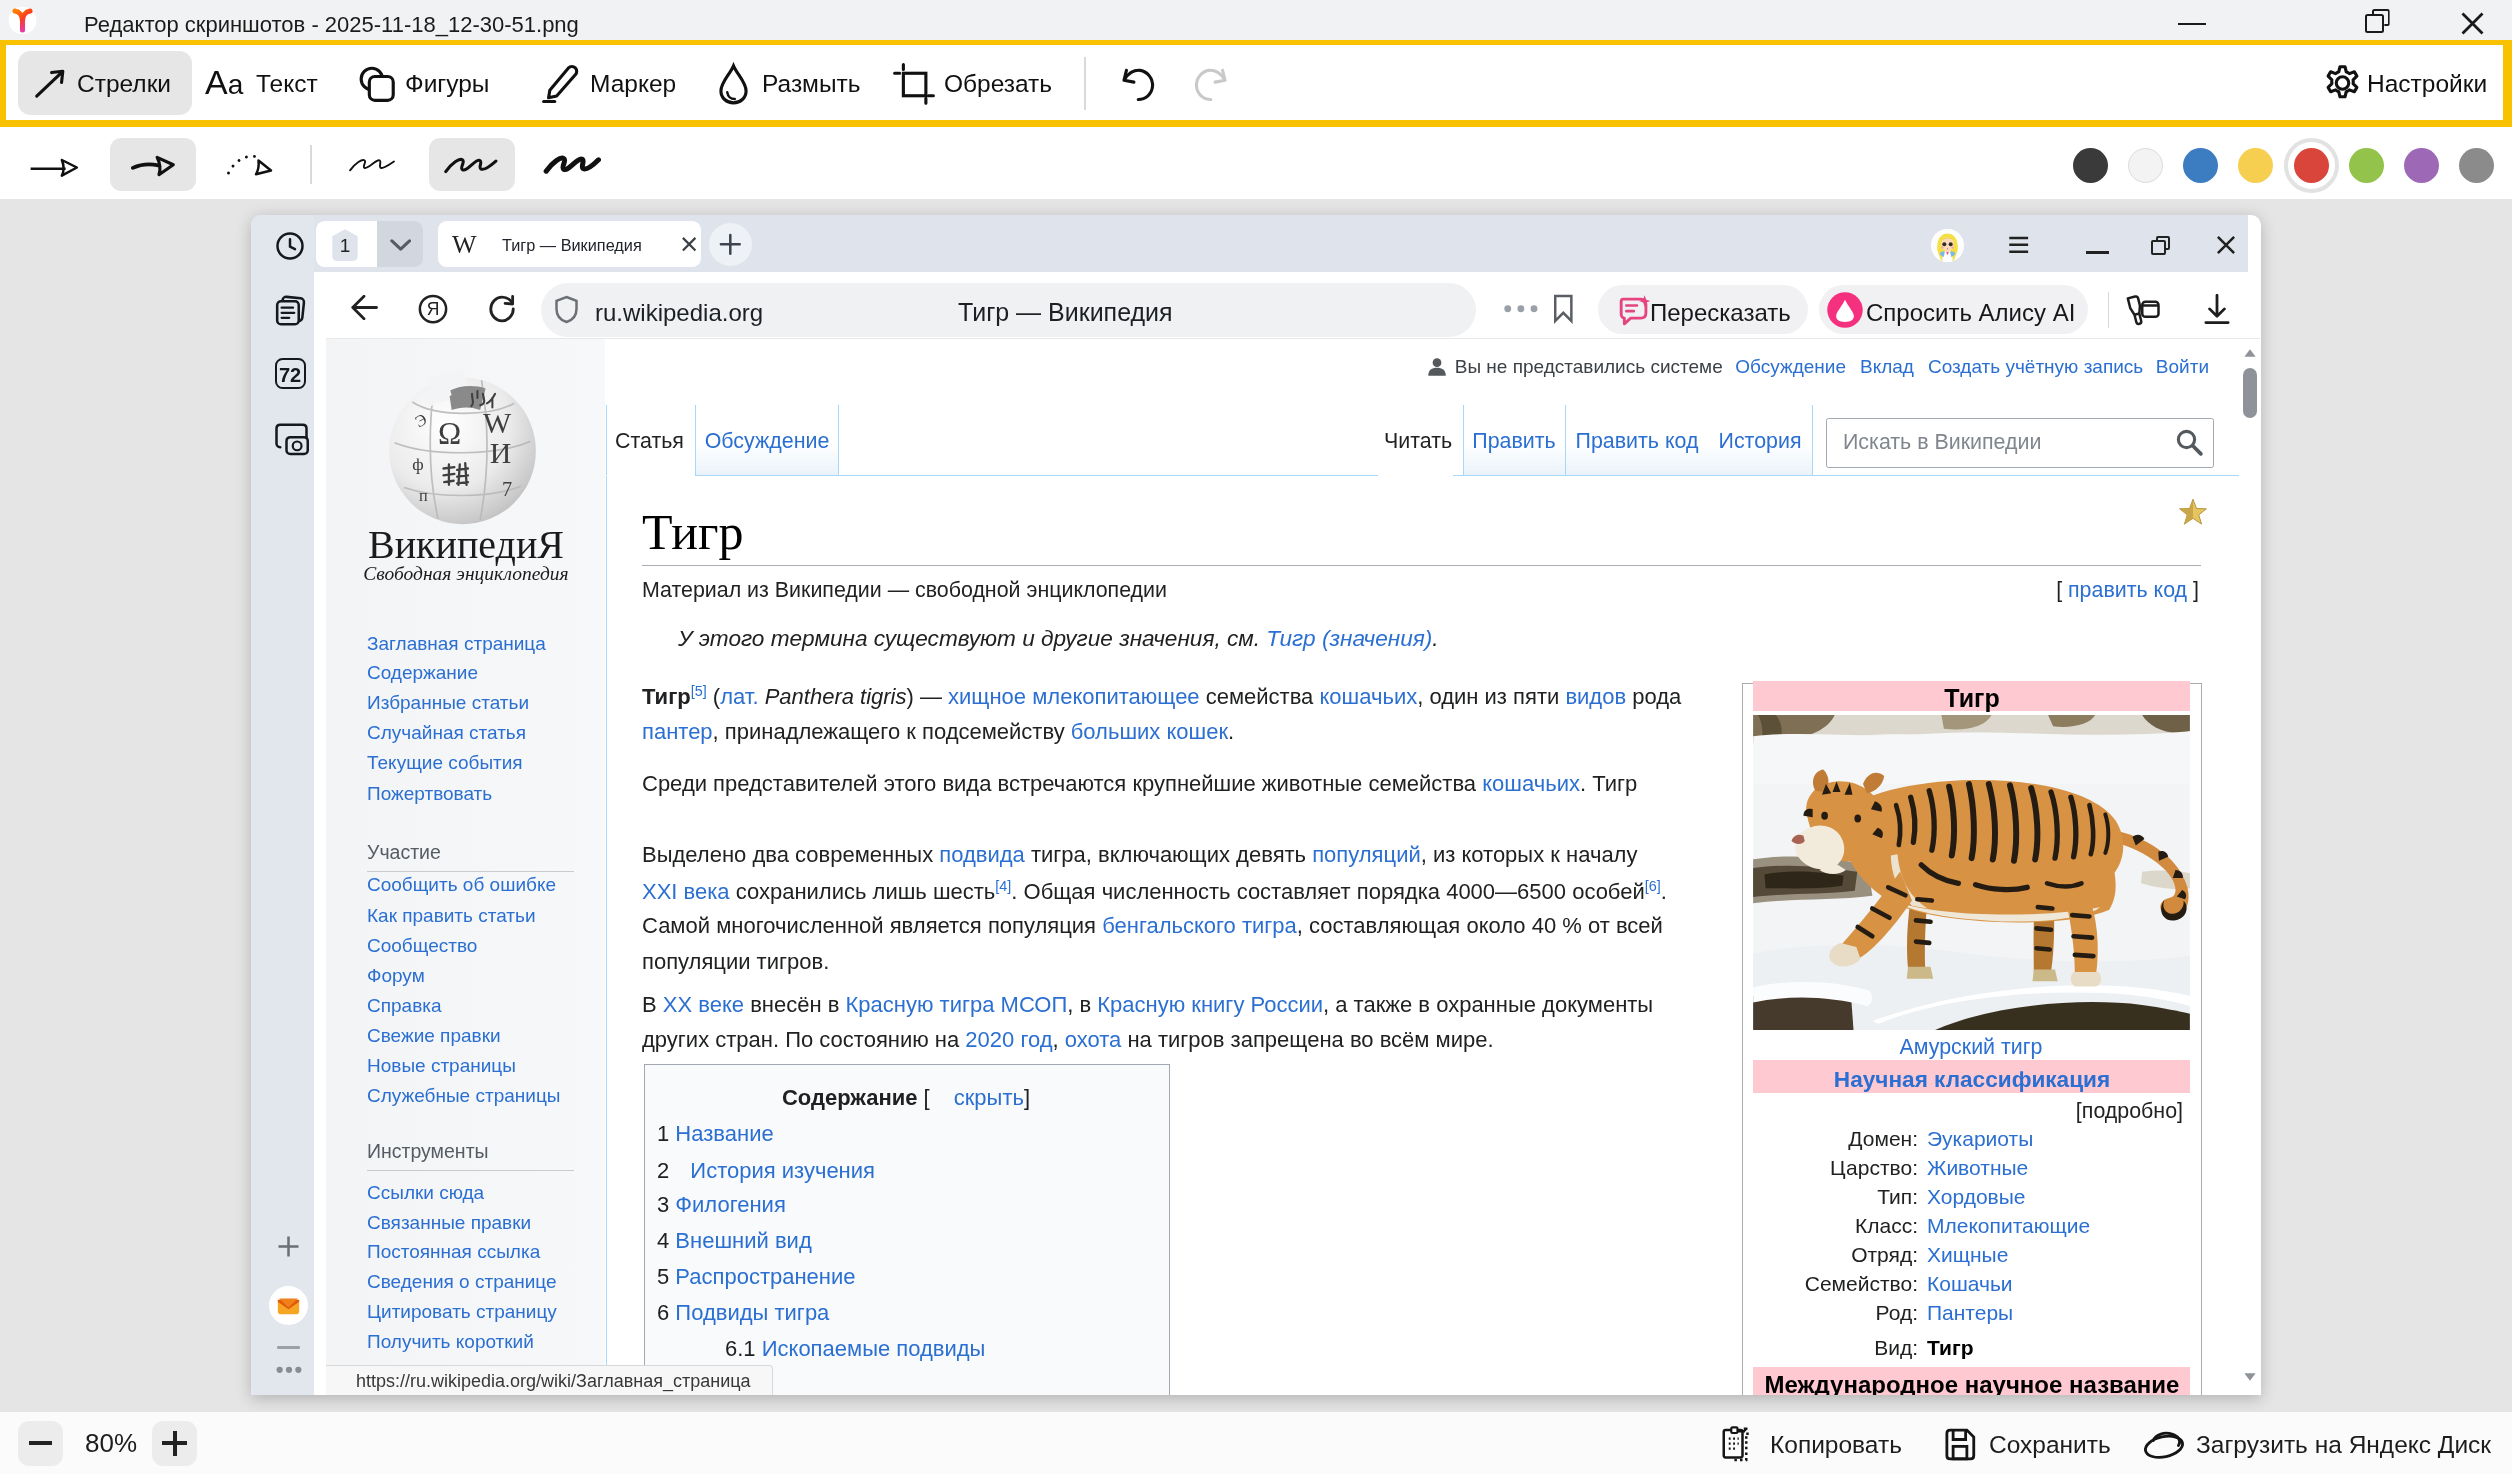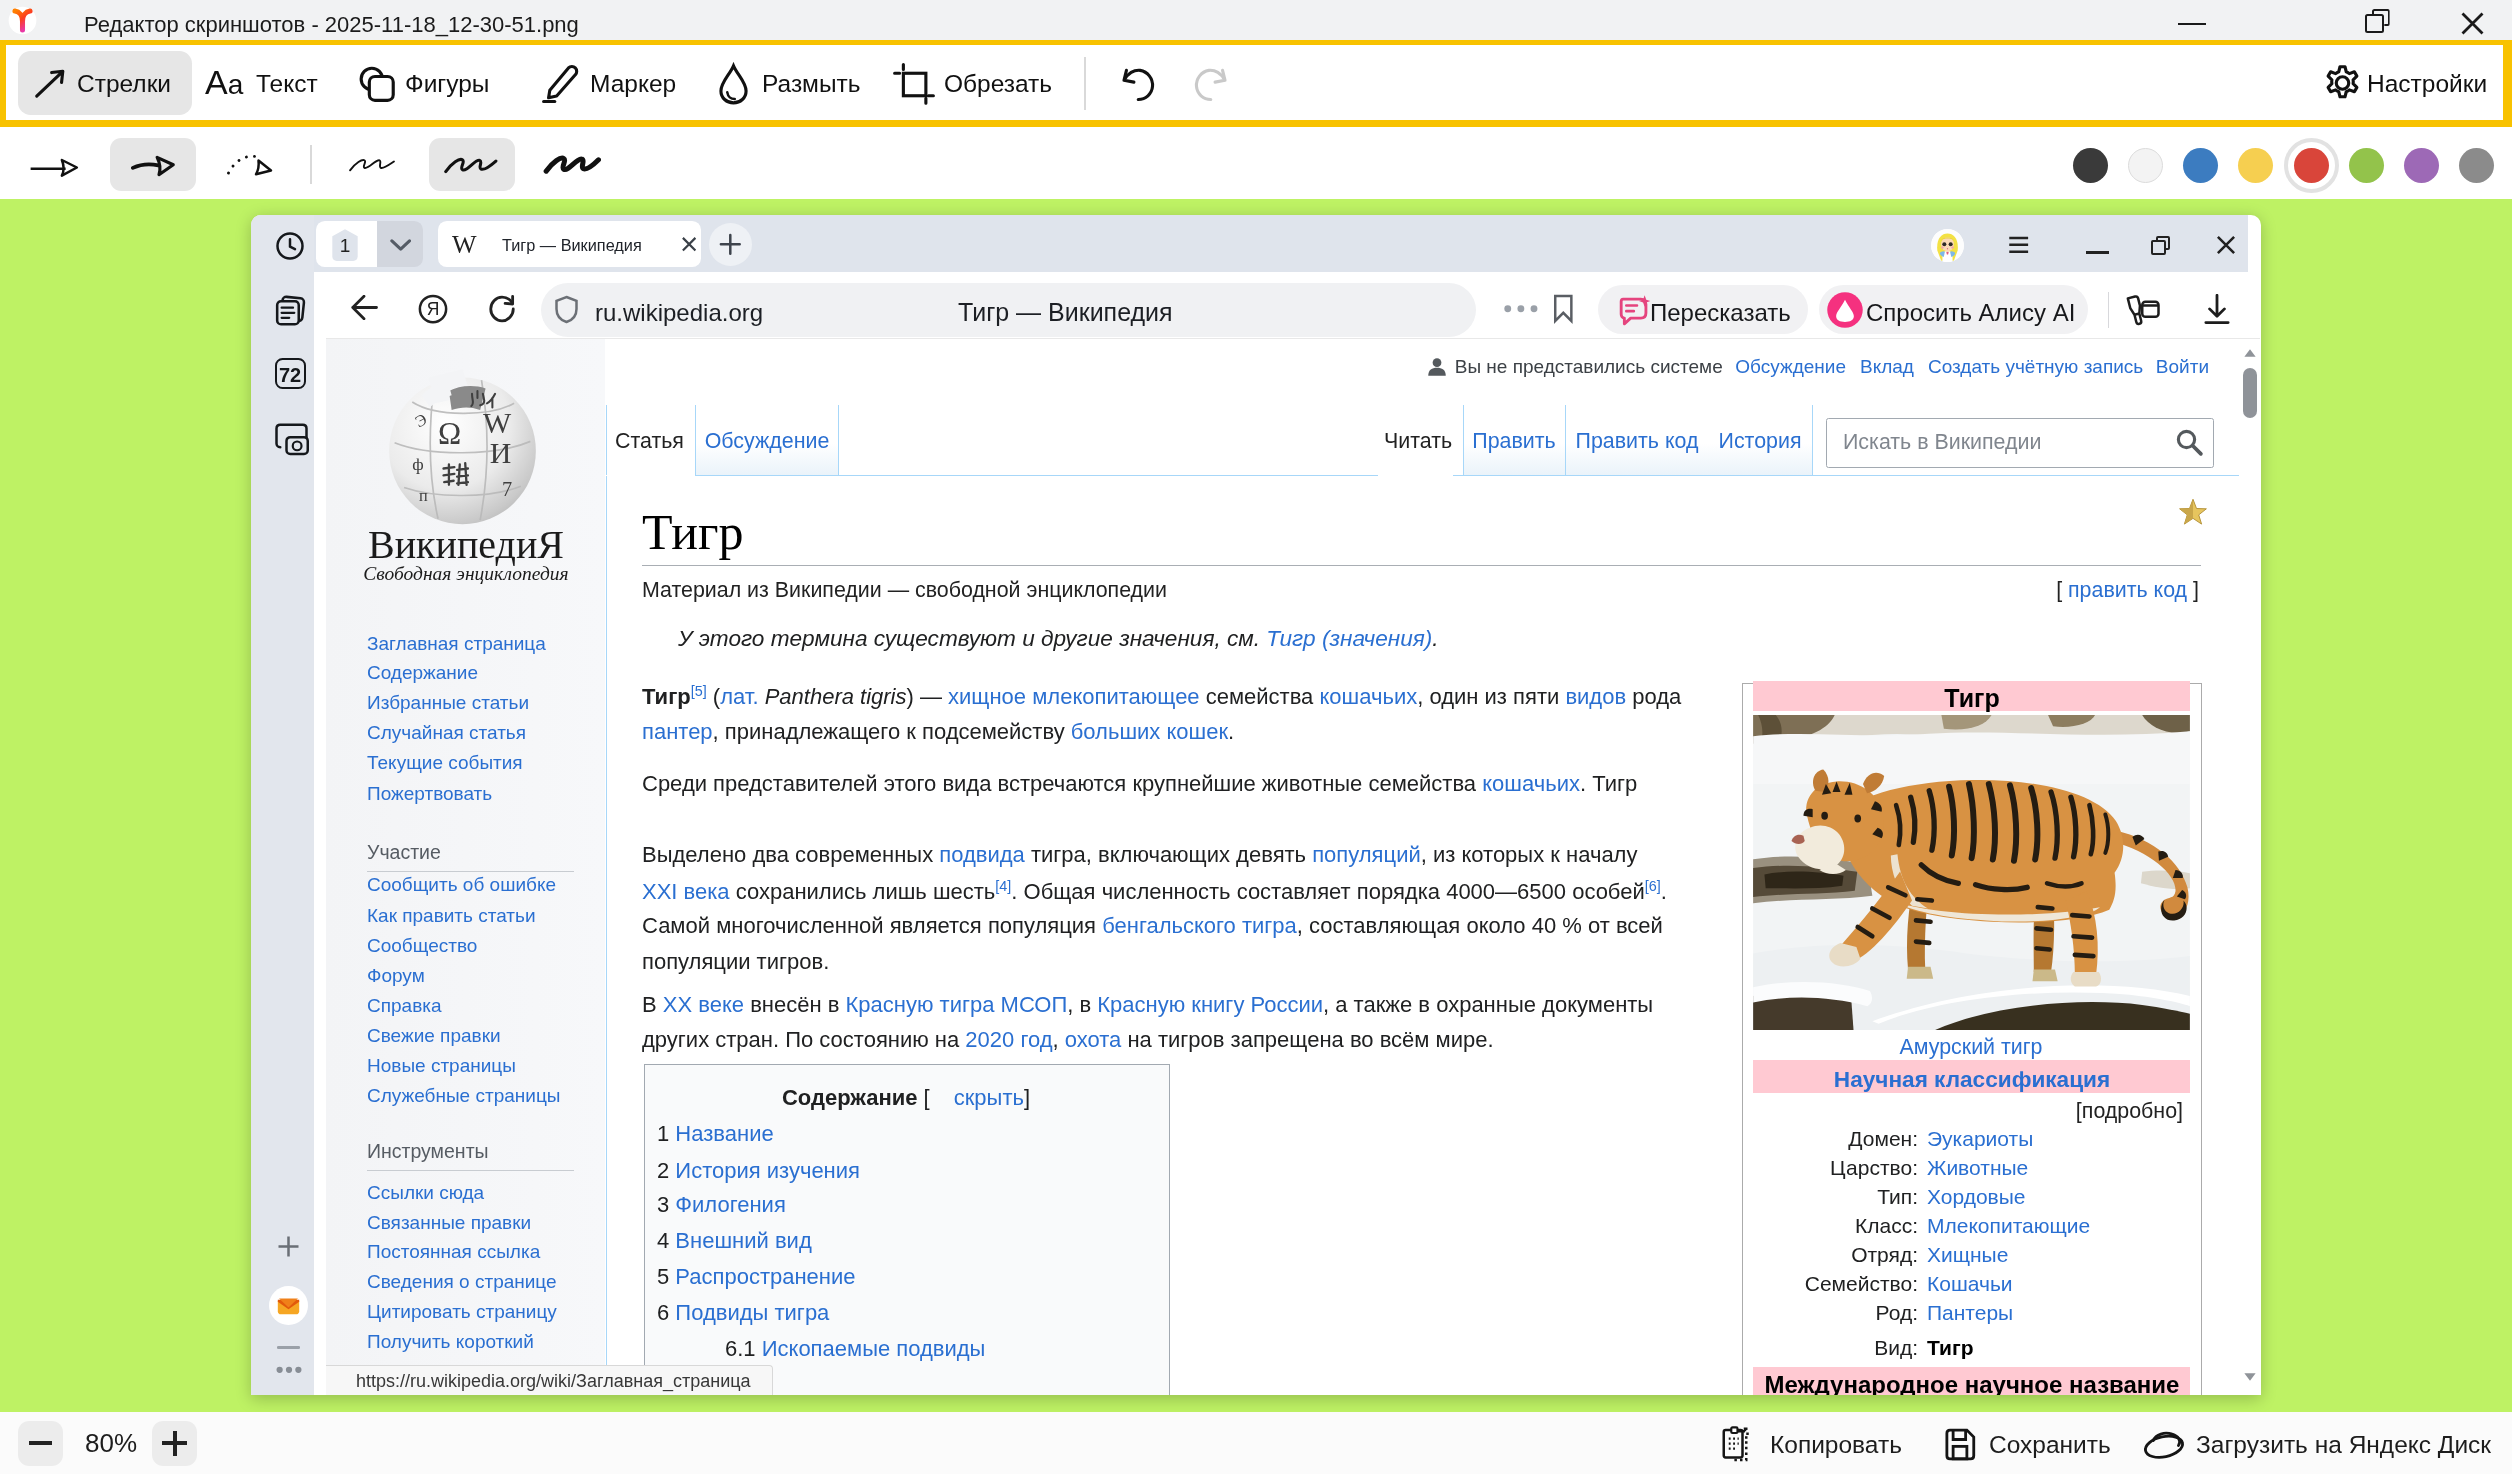--- a/index.html
+++ b/index.html
@@ -1,18 +1,18 @@
 <!DOCTYPE html>
 <html style="font-size:10px"><head>
 <meta charset="utf-8">
 <style>
   * { margin:0; padding:0; box-sizing:border-box; }
   html,body { width:2512px; height:1475px; overflow:hidden; }
   body { font-family:"Liberation Sans", sans-serif; }
-  #root { position:absolute; left:0; top:0; width:2512px; height:1441px; background:#bef264; }
+  #root { position:absolute; left:0; top:0; width:2512px; height:1441px; background:#e5e5e5; }
   .abs { position:absolute; }
   .nw { white-space:nowrap; }
   .wbody { font-size:22px; color:#202122; }
   .tax { font-size:21px; color:#202122; }
   .taxl { position:absolute; right:0; top:0; white-space:nowrap; }
   svg { display:block; }
 </style>
 </head>
 <body>
 <div id="root">
@@ -484,21 +484,21 @@
     <div class="abs nw wbody" style="left:391px;top:663px;"><span style="color:#2a6fd1;">XXI века</span> сохранились лишь шесть<sup style="font-size:14.4px;color:#2a6fd1;">[4]</sup>. Общая численность составляет порядка 4000—6500 особей<sup style="font-size:14.4px;color:#2a6fd1;">[6]</sup>.</div>
     <div class="abs nw wbody" style="left:391px;top:698px;">Самой многочисленной является популяция <span style="color:#2a6fd1;">бенгальского тигра</span>, составляющая около 40 % от всей</div>
     <div class="abs nw wbody" style="left:391px;top:734px;">популяции тигров.</div>
 
     <div class="abs nw wbody" style="left:391px;top:777px;">В <span style="color:#2a6fd1;">XX веке</span> внесён в <span style="color:#2a6fd1;">Красную тигра МСОП</span>, в <span style="color:#2a6fd1;">Красную книгу России</span>, а также в охранные документы</div>
     <div class="abs nw wbody" style="left:391px;top:812px;">других стран. По состоянию на <span style="color:#2a6fd1;">2020 год</span>, <span style="color:#2a6fd1;">охота</span> на тигров запрещена во всём мире.</div>
 
     <div class="abs" style="left:393px;top:849px;width:526px;height:332px;background:#f9fafb;border:1.3px solid #a2a9b1;"></div>
     <div class="abs nw" style="left:655px;top:870px;font-size:22px;transform:translateX(-50%);"><b style="color:#202122;">Содержание</b> <span style="color:#202122;">[</span><span style="color:#2a6fd1;margin-left:24px;">скрыть</span><span style="color:#202122;">]</span></div>
     <div class="abs nw wbody" style="left:406px;top:906px;">1 <span style="color:#2a6fd1;">Название</span></div>
-    <div class="abs nw wbody" style="left:406px;top:943px;">2 <span style="color:#2a6fd1;">История изучения</span></div>
+    <div class="abs nw wbody" style="left:406px;top:943px;">2 <span style="color:#2a6fd1;margin-left:15px;">История изучения</span></div>
     <div class="abs nw wbody" style="left:406px;top:977px;">3 <span style="color:#2a6fd1;">Филогения</span></div>
     <div class="abs nw wbody" style="left:406px;top:1013px;">4 <span style="color:#2a6fd1;">Внешний вид</span></div>
     <div class="abs nw wbody" style="left:406px;top:1049px;">5 <span style="color:#2a6fd1;">Распространение</span></div>
     <div class="abs nw wbody" style="left:406px;top:1085px;">6 <span style="color:#2a6fd1;text-align:center;">Подвиды тигра</span></div>
     <div class="abs nw wbody" style="left:474px;top:1121px;">6.1 <span style="color:#2a6fd1;">Ископаемые подвиды</span></div>
 
     <div class="abs" style="left:1491px;top:468px;width:460px;height:727px;background:#ffffff;border:1.3px solid #ababab;"></div>
     <div class="abs" style="left:1502px;top:466px;width:437px;height:30px;background:#ffc9d2;"></div>
     <div class="abs nw" style="left:1721px;top:469px;font-size:25px;color:#000;font-weight:bold;transform:translateX(-50%);">Тигр</div>
 

